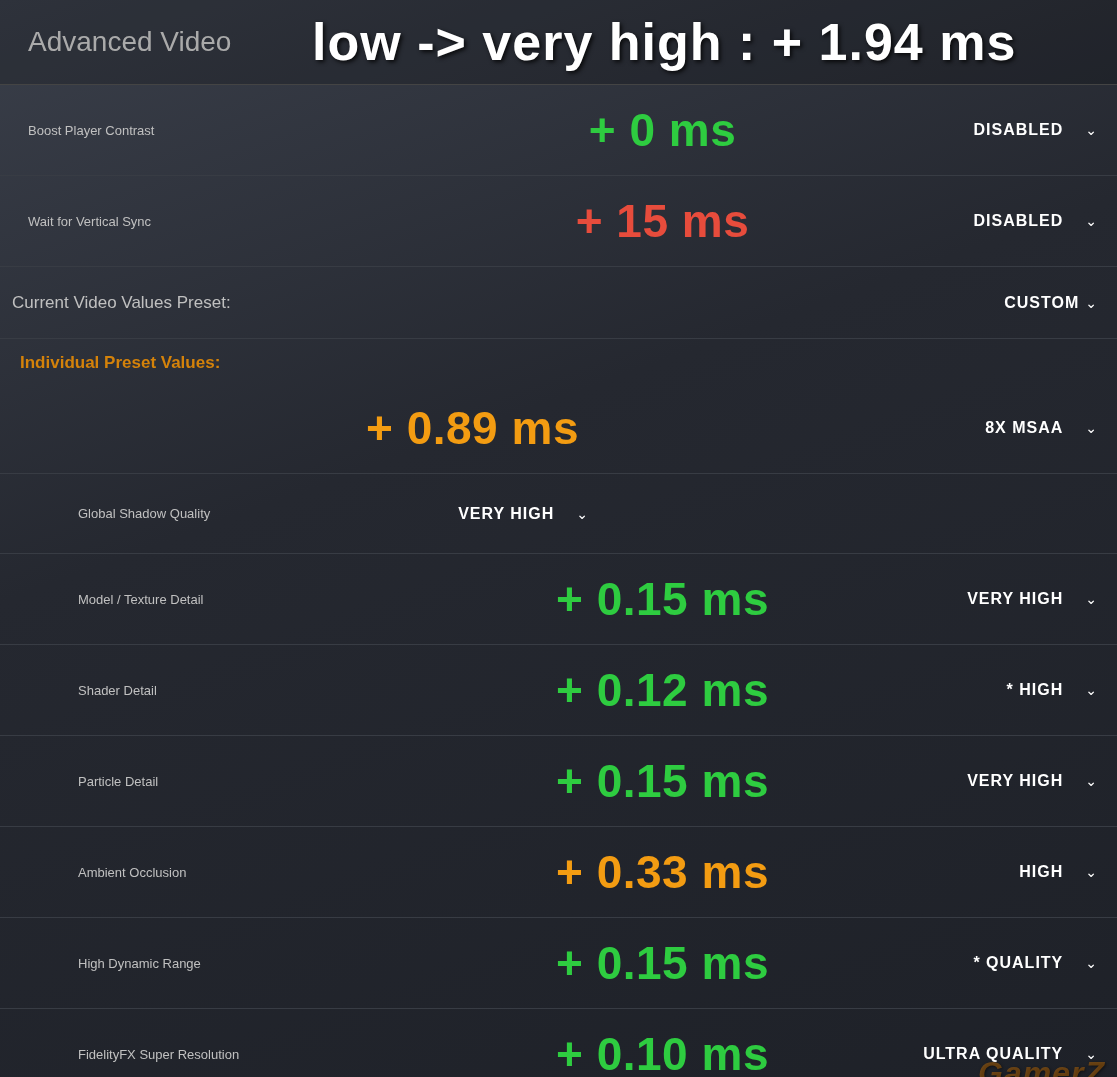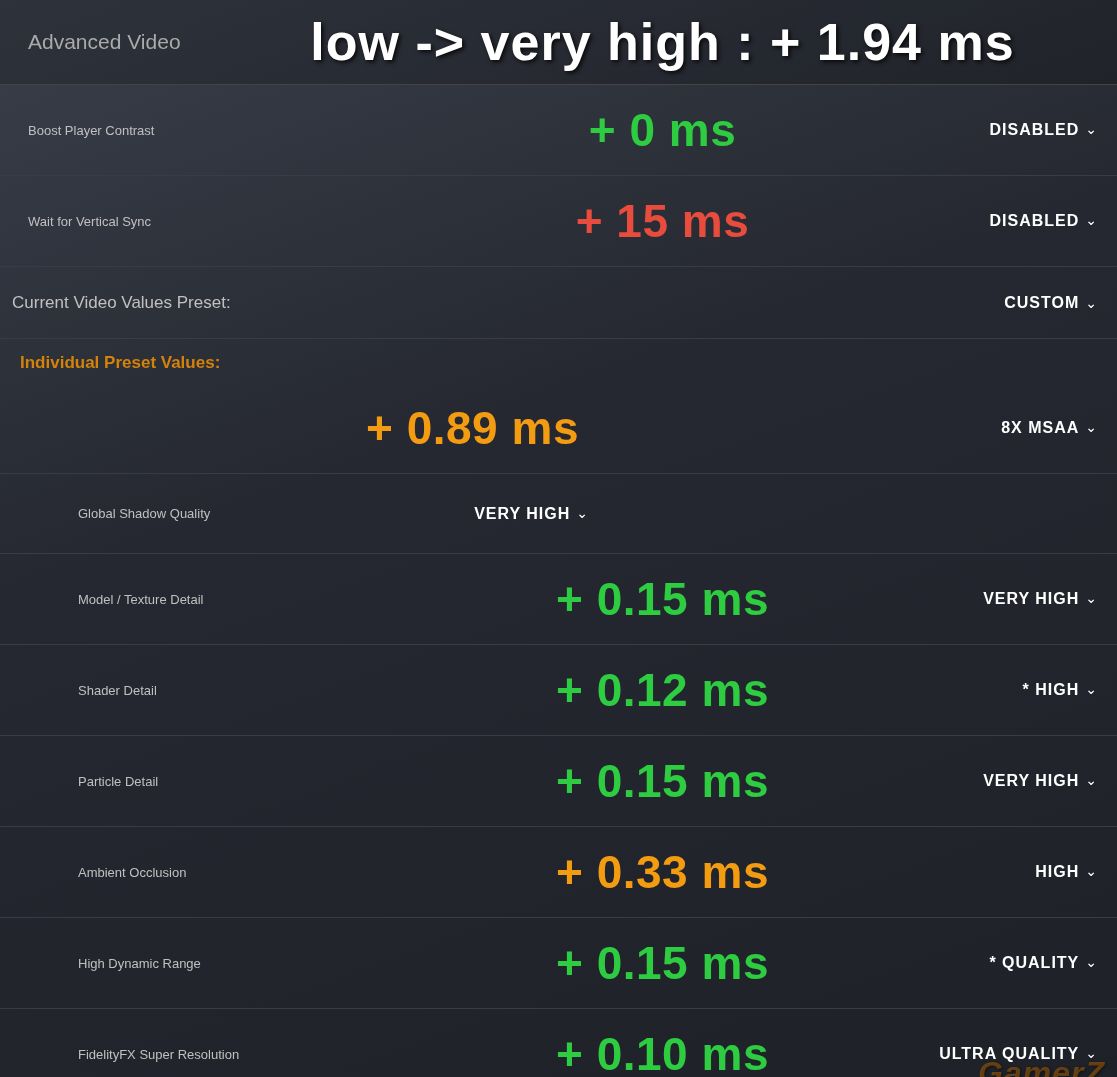--- a/index.html
+++ b/index.html
@@ -24,21 +24,21 @@
     .header {
       display: flex;
       align-items: center;
       padding: 12px 20px 12px 28px;
       border-bottom: 1px solid #444;
       background: rgba(0,0,0,0.2);
       min-height: 72px;
     }
 
     .header-title {
-      font-size: 21px;
+      font-size: 28px;
       color: #aaa;
       font-weight: normal;
       white-space: nowrap;
       min-width: 200px;
     }
 
     .header-value {
       font-size: 52px;
       font-weight: 900;
       color: #fff;
@@ -77,23 +77,23 @@
     }
 
     .row-ms.green { color: #2ecc40; }
     .row-ms.red { color: #e74c3c; }
     .row-ms.orange { color: #f39c12; }
 
     .row-setting {
       min-width: 180px;
       text-align: right;
       display: flex;
-      align-items: flex-start;
+      align-items: center;
       justify-content: flex-end;
-      gap: 6px;
+      gap: 22px;
     }
 
     .setting-value {
       font-size: 16px;
       font-weight: bold;
       color: #fff;
       letter-spacing: 1px;
     }
 
     .chevron-icon {

